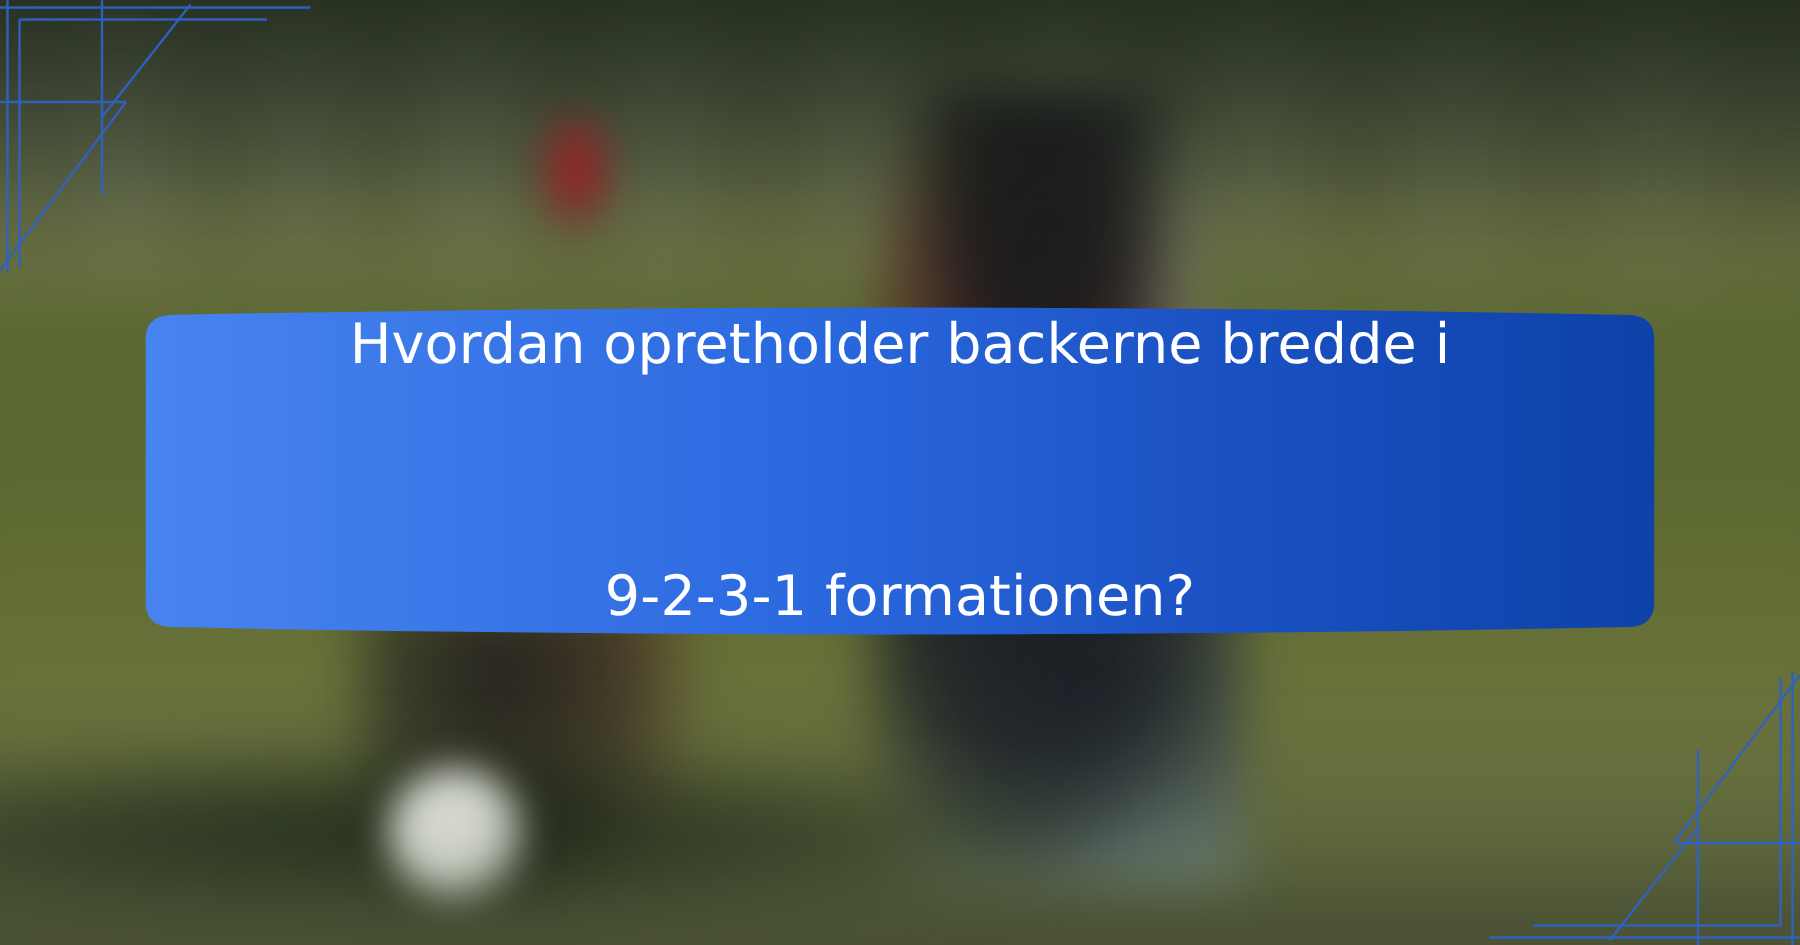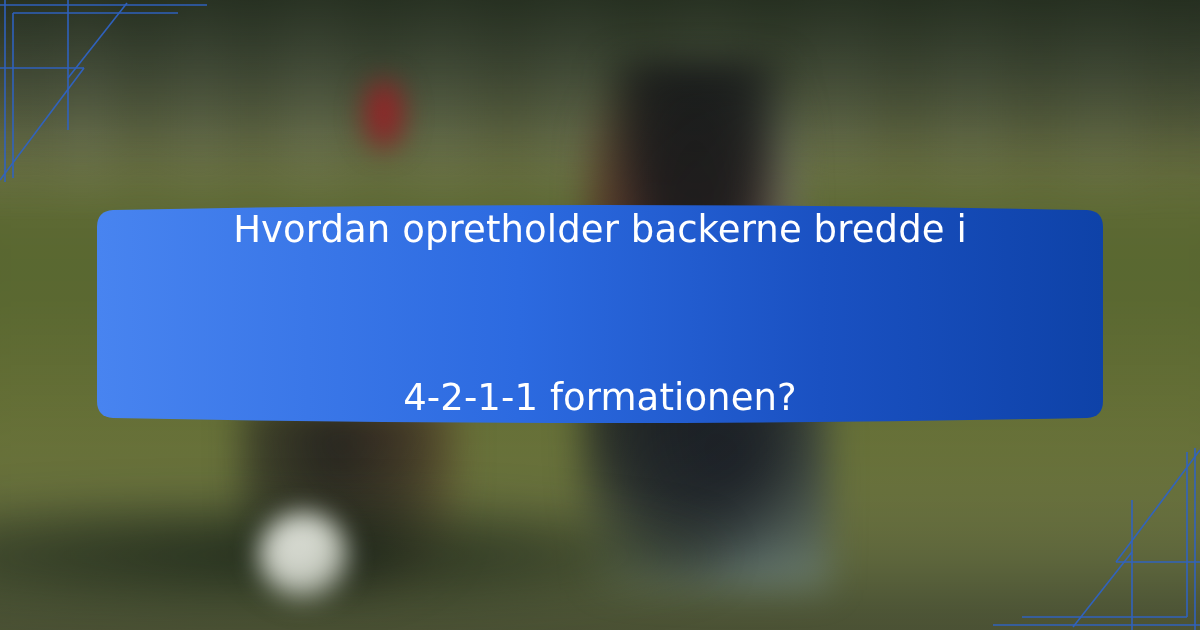--- a/index.html
+++ b/index.html
@@ -256,17 +256,17 @@
                Q 1006 8 1006 24
                L 1006 198
                Q 1006 214 990 215
                Q 503 225 16 215
                Q 0 214 0 198
                L 0 24
                Q 0 8 16 7 Z" fill="url(#bannerGrad)"></path>
     </svg>
     <div class="banner-text">
       <span>Hvordan opretholder backerne bredde i</span>
-      <span>4-2-1-1 formationen?</span>
+      <span>9-2-3-1 formationen?</span>
     </div>
   </div>
 
 </div>
 
 </body></html>

